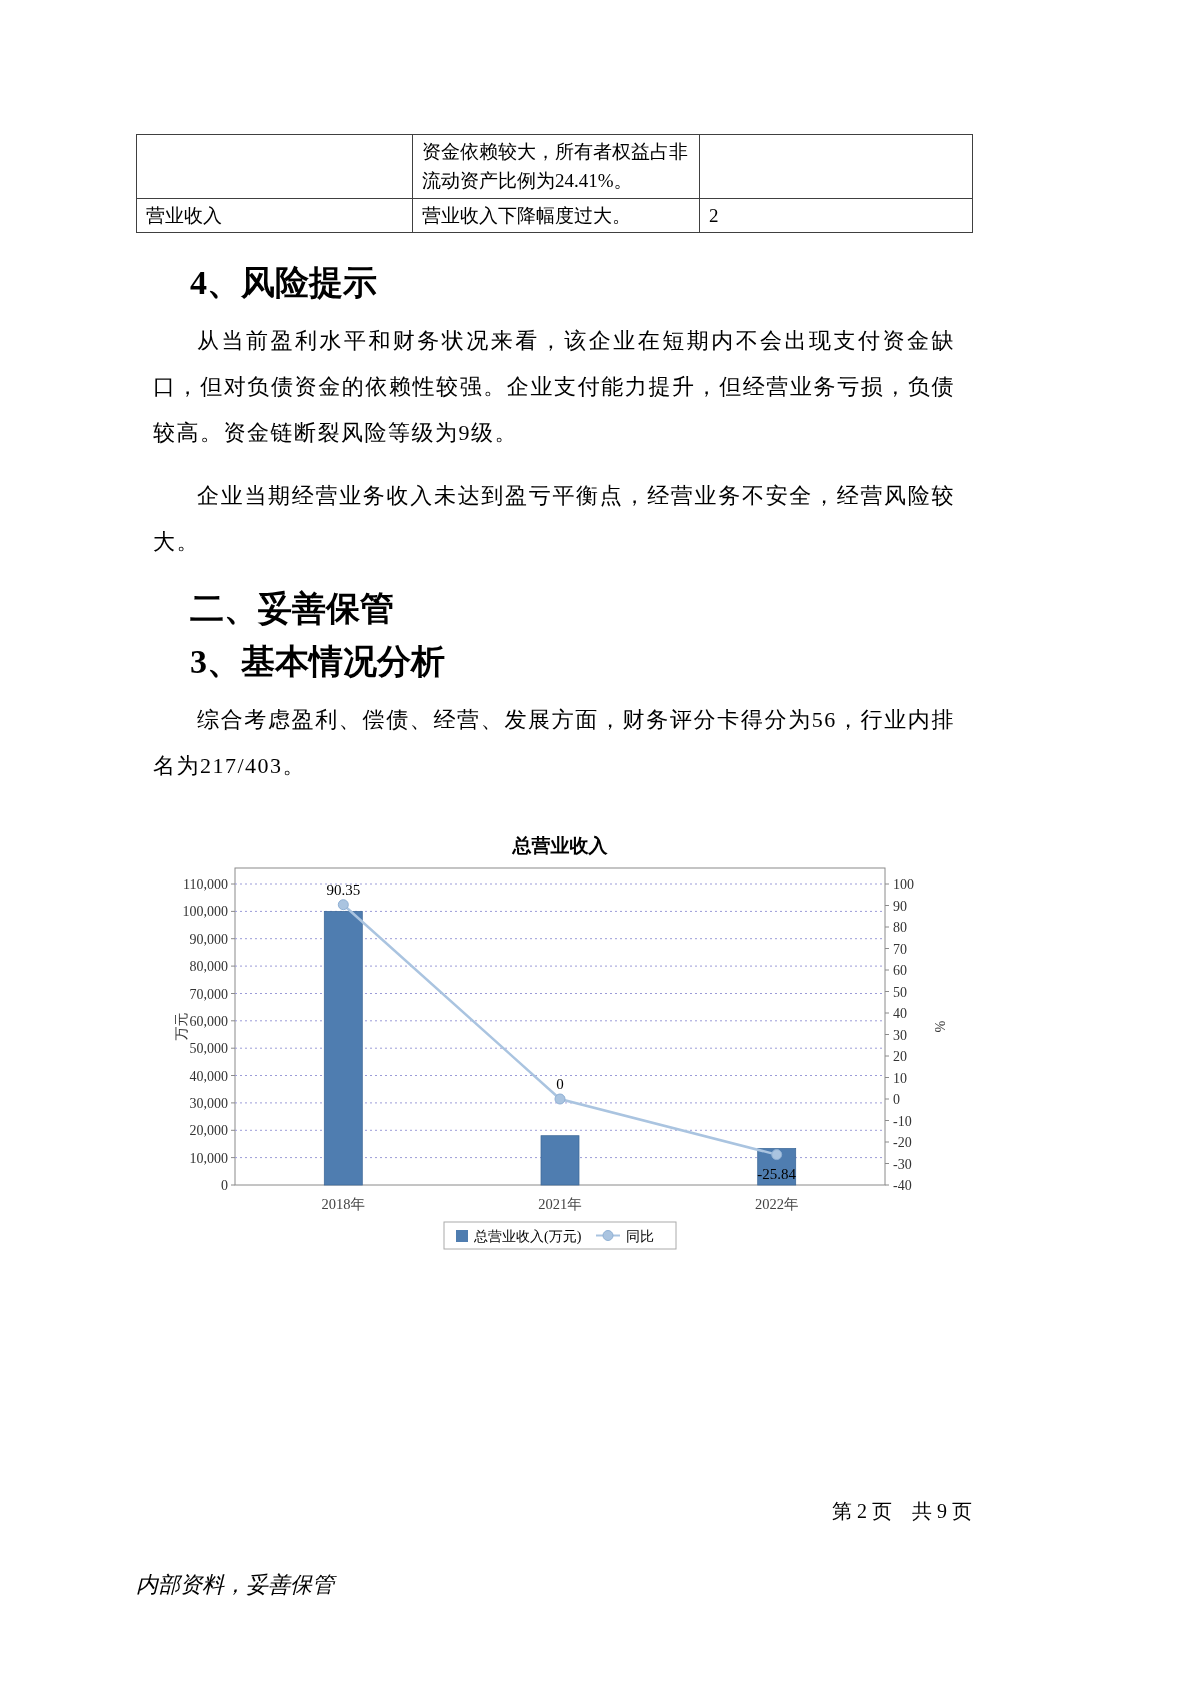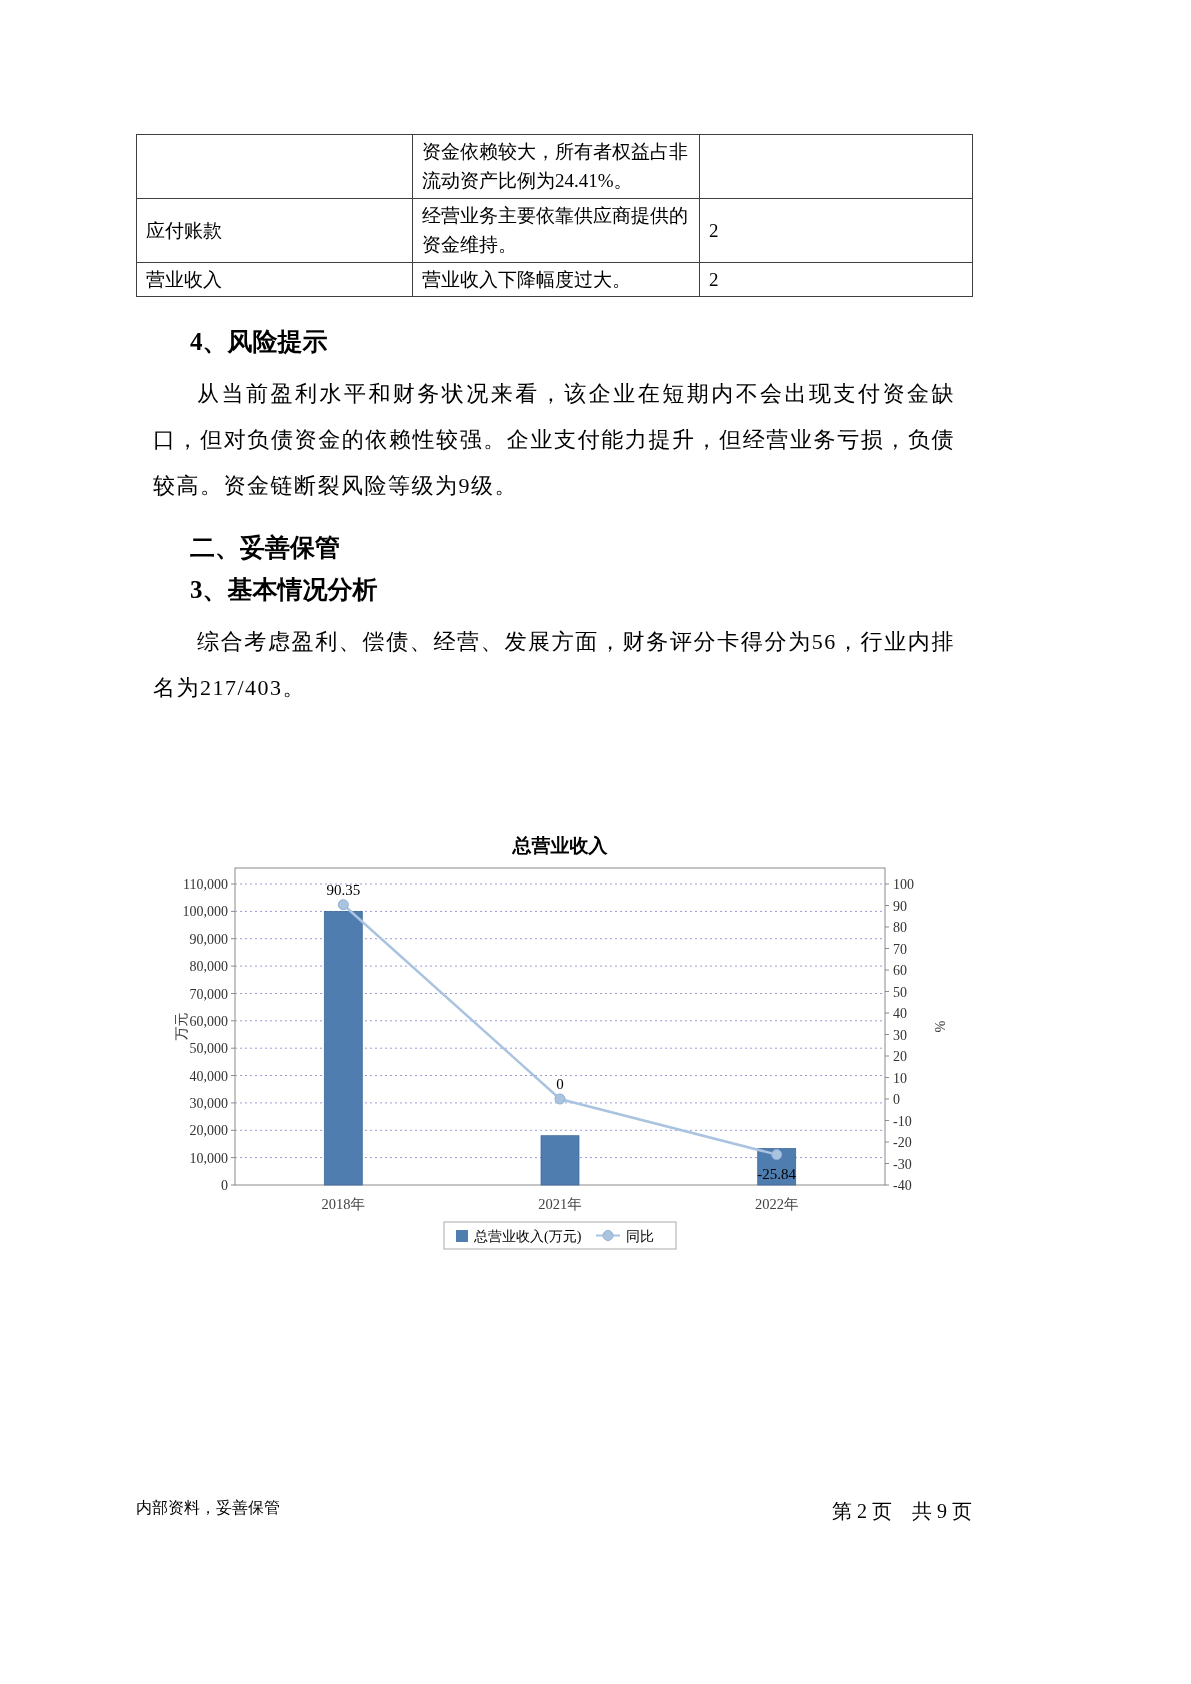--- a/index.html
+++ b/index.html
@@ -14,37 +14,38 @@
   table.risk-table { width:100%; border-collapse:collapse; table-layout:fixed; font-size:19px; }
   table.risk-table td {
     border:1px solid #404040; padding:2px 9px; vertical-align:middle; line-height:1.55;
     overflow:hidden;
   }
   tr.row-a { height:62px; }
   tr.row-b { height:62px; }
   tr.row-c { height:33px;padding-left:16px; }
   td.score-cell { padding-left:5px; }
 
-  .h-sec { font-size:25px; font-weight:bold; line-height:1.2; margin:4px 0 0 54px; }
+  .h-sec { font-size:34px; font-weight:bold; line-height:1.2; margin:4px 0 0 54px; }
   .h-risk  { margin-top:30px; }
   .h-fin   { margin-top:24px; }
   .h-basic { margin-top:12px; }
 
   .para {
     font-size:22px; line-height:46px; margin:17px;
     text-align:justify; text-indent:2em; letter-spacing:1.5px;
   }
   .mt14 { margin-top:14px; }
   .mt12 { margin-top:12px; }
 
   #chart { position:absolute; left:165px; top:830px; width:810px; height:430px; }
 
   .footer-left {
-    position:absolute; left:136px; top:1498px; font-size:16px;
+    position:absolute; left:136px; top:1570px; font-size:22px;
     font-family:"Liberation Sans","DejaVu Sans",sans-serif;
+    font-style:italic;
   }
   .footer-right {
     position:absolute; right:219px; top:1498px; font-size:20px;
     font-family:Liberation Serif, serif;
   }
   .footer-right span + span { margin-left:20px; }
 </style>
 </head>
 <body>
 
@@ -57,37 +58,33 @@
           <col style="width:276px">
           <col style="width:287px">
           <col style="width:273px">
         </colgroup>
       <tbody>
         <tr class="row-a">
           <td></td>
           <td>资金依赖较大，所有者权益占非流动资产比例为24.41%。</td>
           <td class="score-cell"></td>
         </tr>
-        <tr class="row-b">
-          <td>应付账款</td>
-          <td>经营业务主要依靠供应商提供的资金维持。</td>
-          <td class="score-cell">2</td>
-        </tr>
         <tr class="row-c">
           <td>营业收入</td>
           <td>营业收入下降幅度过大。</td>
           <td class="score-cell">2</td>
         </tr>
       </tbody>
     </table>
 
     <div class="h-sec h-risk">4、风险提示</div>
 
     <p class="para mt14">从当前盈利水平和财务状况来看，该企业在短期内不会出现支付资金缺口，但对负债资金的依赖性较强。企业支付能力提升，但经营业务亏损，负债较高。资金链断裂风险等级为9级。</p>
 
+    <p class="para mt12">企业当期经营业务收入未达到盈亏平衡点，经营业务不安全，经营风险较大。</p>
 
     <div class="h-sec h-fin">二、妥善保管</div>
 
     <div class="h-sec h-basic">3、基本情况分析</div>
 
     <p class="para mt14">综合考虑盈利、偿债、经营、发展方面，财务评分卡得分为56，行业内排名为217/403。</p>
 
   </div>
 
   <div id="chart"><svg width="810" height="430" viewBox="0 0 810 430" style="font-family:'Liberation Serif','DejaVu Serif',serif">

